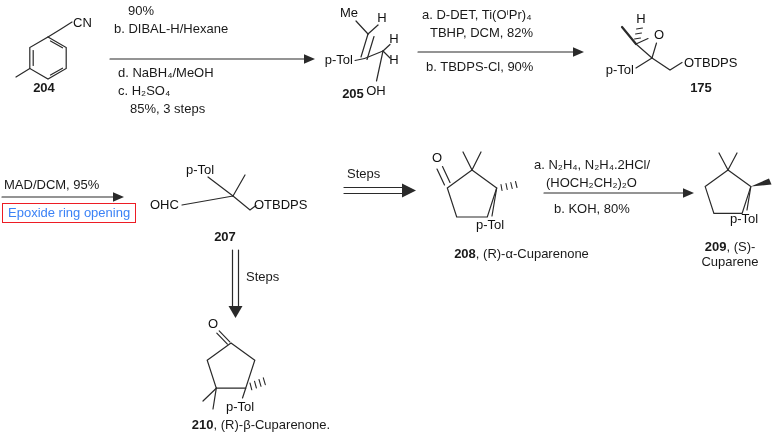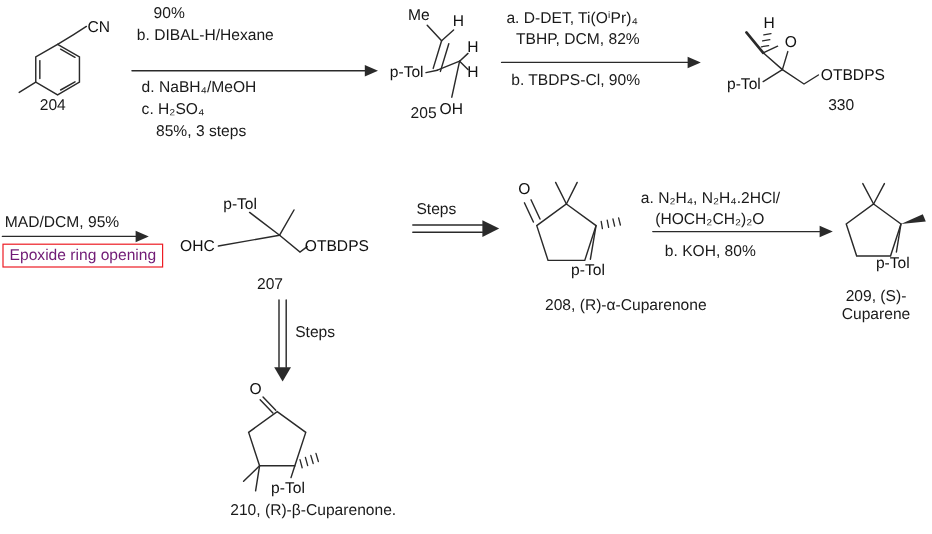--- a/index.html
+++ b/index.html
@@ -3,30 +3,30 @@
 <meta charset="utf-8">
 <style>
   * { margin:0; padding:0; box-sizing:border-box; }
   html,body { background:#ffffff; }
   body { font-family:"Liberation Sans","DejaVu Sans",sans-serif; color:#1a1a1a; }
   .scheme { position:relative; width:777px; height:445px; background:#fff; font-size:13px; overflow:hidden; }
   .abs { position:absolute; }
   .cond { position:absolute; }
   .cond div { line-height:18px; white-space:nowrap; }
   .clabel { position:absolute; text-align:center; line-height:15px; }
-  .clabel b { font-weight:normal;text-align:right; }
+  .clabel b { font-weight:bold;text-align:right; }
   .steps { position:absolute; white-space:nowrap; }
   svg { position:absolute; overflow:visible; }
   svg text { font-size:13px; fill:#111; font-family:"Liberation Sans","DejaVu Sans",sans-serif; }
   .bond path, .bond line { stroke:#2a2a2a; stroke-width:1.2; fill:none; stroke-linecap:round; }
   .bond .bb { stroke-width:2.2; }
   .bond .hash { stroke-width:1.1; }
   .wedge { fill:#2a2a2a; stroke:none; }
   .ah { fill:#2a2a2a; stroke:none; }
-  .redbox { position:absolute; border:1.5px solid #ed1c24; color:#701a75; padding:1px 5px 2px 5px; white-space:nowrap; background:#fff; }
+  .redbox { position:absolute; border:1.5px solid #ed1c24; color:#3b82f6; padding:1px 5px 2px 5px; white-space:nowrap; background:#fff; }
 </style>
 </head>
 <body>
 
 <div class="scheme">
 
   <svg class="bond" style="left:6px;top:6px" width="110" height="92" viewBox="0 0 110 92">
     <g>
       <path d="M42,31 L60.2,41.5 L60.2,62.5 L42,73 L23.8,62.5 L23.8,41.5 Z"></path>
       <path d="M44.5,35 L56.5,41.8"></path>
@@ -101,21 +101,21 @@
       <line class="hash" x1="40.5" y1="21" x2="46.5" y2="20"></line>
       <path d="M40,60 L56,50"></path>
       <path d="M56,50 L74,62 L86,54.5"></path>
     </g>
     <text x="63" y="31" text-anchor="middle">O</text>
     <text x="45" y="15" text-anchor="middle">H</text>
     <text x="38" y="66" text-anchor="end">p-Tol</text>
     <text x="88" y="59">OTBDPS</text>
   </svg>
   <div class="clabel" style="left:676px;top:80px;width:50px">
-    <b>330</b>
+    <b>175</b>
   </div>
 
   <div class="abs" style="left:4px;top:177px;white-space:nowrap">MAD/DCM, 95%</div>
   <svg class="bond" style="left:0px;top:190px" width="126" height="14" viewBox="0 0 126 14">
     <path d="M2,7 L113,7"></path>
     <polygon class="ah" points="113,2.2 124,7 113,11.8"></polygon>
   </svg>
   <div class="redbox" style="left:2px;top:203px">Epoxide ring opening</div>
 
   <svg class="bond" style="left:148px;top:158px" width="175" height="72" viewBox="0 0 175 72">

